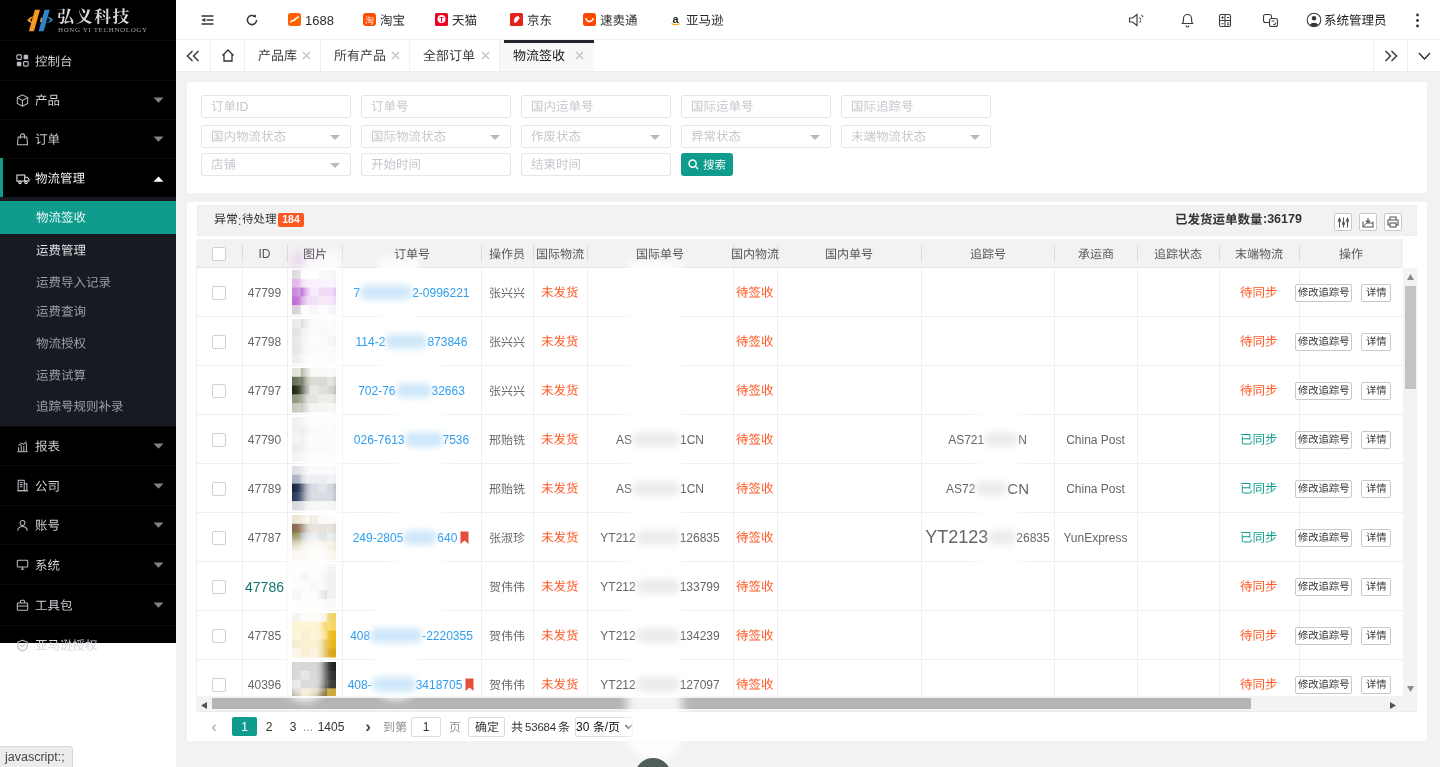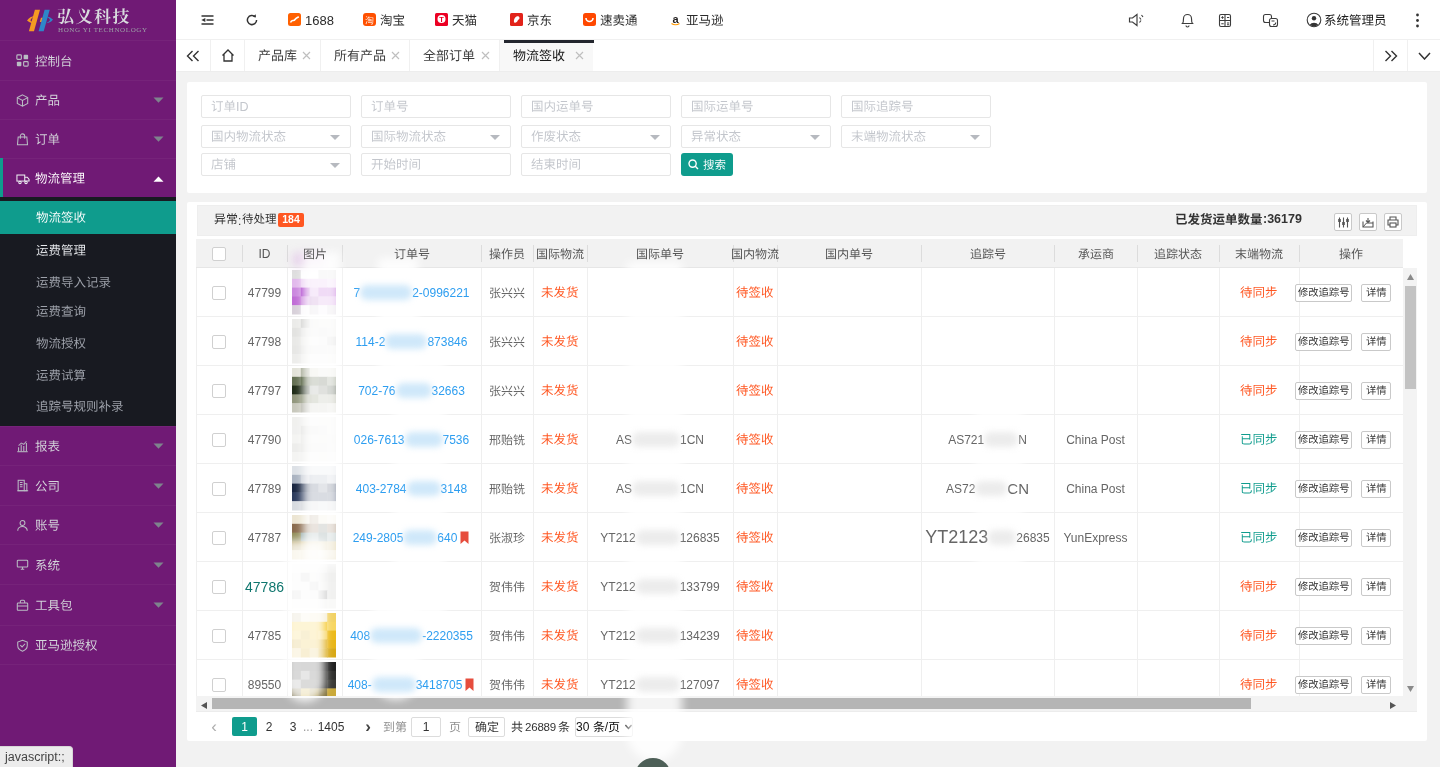--- a/index.html
+++ b/index.html
@@ -131,21 +131,21 @@
         <path id="gR4F1F" d="M116 168V141H67V127H116V105H72V91H116V68H61V54H116V-16H130V54H174C173 28 171 18 168 15C167 14 165 13 163 13C160 13 155 13 148 14C150 10 151 5 152 1C159 0 165 0 169 1C174 1 177 3 179 6C184 11 186 25 189 62C189 64 189 68 189 68H130V91H178V105H130V127H184V141H130V168ZM55 167C44 137 27 107 8 87C11 84 15 76 16 73C23 79 28 87 34 95V-16H49V119C56 133 63 148 69 163Z"></path>
         <path id="gR5230" d="M128 151V30H142V151ZM168 165V7C168 4 167 3 163 3C160 3 149 3 137 3C140 -1 142 -8 143 -12C157 -12 168 -11 174 -9C180 -6 182 -2 182 7V165ZM12 8 16 -6C42 -1 80 6 116 13L115 27L73 19V50H113V64H73V85H59V64H19V50H59V16ZM24 88C29 90 36 91 99 97C101 92 104 88 106 84L117 92C111 103 98 122 87 135L76 129C81 123 86 115 91 109L40 104C48 115 56 128 63 142H117V155H14V142H46C40 127 31 115 28 111C25 106 22 103 19 102C21 98 23 91 24 88Z"></path>
         <path id="gR7B2C" d="M34 80C32 66 29 48 26 36H80C63 19 38 3 14 -4C17 -7 22 -13 24 -16C48 -7 74 10 91 30V-16H106V36H164C162 18 160 10 157 7C156 6 154 6 150 6C146 5 137 6 127 7C129 3 131 -3 131 -7C142 -8 152 -8 157 -7C162 -7 166 -6 169 -2C175 3 177 15 180 43C180 45 180 49 180 49H106V67H174V112H26V99H91V80ZM46 67H91V49H43ZM106 99H159V80H106ZM42 169C35 150 23 132 9 120C13 118 19 114 22 112C29 119 37 129 43 139H54C58 131 62 121 64 115L77 120C76 125 73 132 69 139H101V151H50C52 156 54 161 56 166ZM120 169C114 151 105 133 93 121C97 120 103 116 106 114C112 120 118 129 123 139H137C144 131 150 121 153 115L166 120C163 126 159 133 153 139H189V151H129C131 156 133 161 134 166Z"></path>
         <path id="gR9875" d="M93 92V56C93 35 84 11 10 -4C13 -7 17 -13 19 -16C97 1 108 29 108 56V92ZM109 22C132 11 162 -5 177 -17L186 -5C171 6 141 22 118 32ZM34 119V26H50V105H152V26H168V119H96C99 126 103 135 107 143H187V157H15V143H90C87 135 84 126 81 119Z"></path>
         <path id="gR786E" d="M110 169C102 144 87 121 70 106C72 103 77 97 79 94C82 97 85 101 89 105V64C89 41 86 12 67 -8C70 -10 76 -14 79 -16C92 -3 98 15 100 33H129V-9H142V33H171V2C171 0 170 -1 168 -1C166 -1 158 -1 149 -1C151 -5 152 -11 153 -14C165 -14 174 -14 179 -12C184 -10 185 -6 185 2V117H149C156 126 163 136 168 145L158 152L156 151H118C120 156 122 161 124 165ZM129 46H102C102 52 103 58 103 64V70H129ZM142 46V70H171V46ZM129 82H103V104H129ZM142 82V104H171V82ZM99 117H98C103 124 108 131 112 139H148C143 131 138 123 133 117ZM11 157V144H35C30 113 21 85 7 66C9 62 13 53 14 49C18 54 21 60 24 66V-7H37V9H72V96H37C42 111 46 127 49 144H79V157ZM37 82H59V23H37Z"></path>
         <path id="gR5B9A" d="M45 76C41 39 30 11 7 -7C11 -9 17 -14 19 -17C33 -5 42 10 49 29C68 -6 98 -13 140 -13H186C187 -8 190 -1 192 2C182 2 148 2 140 2C129 2 118 3 108 5V45H167V59H108V92H159V106H42V92H92V9C76 15 63 27 55 48C57 56 59 65 60 74ZM85 165C89 159 92 152 94 145H16V102H31V131H168V102H184V145H112C110 152 104 162 100 169Z"></path>
         <path id="gR5171" d="M117 30C136 16 161 -4 173 -16L187 -7C174 5 149 24 131 38ZM66 37C55 22 32 5 12 -6C16 -8 21 -13 24 -16C44 -5 67 14 81 31ZM18 126V111H56V64H10V49H191V64H144V111H184V126H144V166H129V126H71V166H56V126ZM71 64V111H129V64Z"></path>
         <path id="gR6761" d="M60 36C50 24 32 10 19 2C22 0 27 -5 29 -9C43 0 61 17 72 31ZM126 29C140 18 156 1 164 -9L175 -1C167 10 150 26 137 37ZM133 137C125 126 114 117 100 110C88 117 77 126 69 136L70 137ZM76 168C65 150 45 129 15 115C18 113 23 108 26 104C38 111 49 118 59 127C67 117 76 109 86 102C62 91 34 84 7 80C10 76 13 70 14 66C44 71 74 80 100 94C124 81 153 72 184 68C186 72 190 78 193 81C164 85 137 92 115 102C132 113 147 127 156 144L146 150L144 150H81C85 155 89 160 92 165ZM92 79V57H29V44H92V1C92 -2 91 -2 89 -2C87 -2 79 -2 71 -2C73 -6 75 -11 76 -15C88 -15 95 -15 101 -13C106 -11 107 -7 107 1V44H170V57H107V79Z"></path>
       </defs>
     </svg>
-<div style="position:absolute;left:0;top:0;width:176px;height:767px;background:#701a75">
+<div style="position:absolute;left:0;top:0;width:176px;height:643px;background:#000000">
 <div style="position:absolute;left:25px;top:8px;width:30px;height:25px;">
         <svg width="30" height="25" viewBox="0 0 32 27">
 <path d="M10.5 2 L16 2 L9.5 25 L4 25 Z" fill="#f59a23"></path>
 <path d="M16.5 2 L22 2 L15.5 25 L10 25 Z" fill="#fff" opacity="0"></path>
 <path d="M17 10.5 L21.5 10.5 L20.3 15 L15.8 15 Z" fill="#f59a23"></path>
 <path d="M16.3 2 L21.8 2 L15.3 25 L9.8 25 Z" fill="#2e86c9" opacity="0"></path>
 <path d="M21 2 L26.5 2 L20 25 L14.5 25 Z" fill="#2e86c9"></path>
 <path d="M2 13.5 Q5 9.5 10.5 8.5 Q6.5 11 5.5 13.2 Q7 15.5 10 16.5 Q4.5 16.2 2 13.5 Z" fill="#f59a23"></path>
 <path d="M30 12.5 Q27 9.5 22.5 9 Q26 11 27 13 Q25.8 15.2 22.5 16.5 Q28 16 30 12.5 Z" fill="#2e86c9"></path>
 </svg>
@@ -1486,25 +1486,20 @@
           <rect x="17.6" y="26.4" width="9.3" height="9.3" fill="#2e3d5e"></rect>
           <rect x="26.4" y="26.4" width="9.3" height="9.3" fill="#2e3d5e"></rect>
           <rect x="35.2" y="26.4" width="9.3" height="9.3" fill="#2e3d5e"></rect>
           <rect x="0.0" y="35.2" width="9.3" height="9.3" fill="#d7dbe0"></rect>
           <rect x="8.8" y="35.2" width="9.3" height="9.3" fill="#d0d3d8"></rect>
           <rect x="17.6" y="35.2" width="9.3" height="9.3" fill="#d0d3d8"></rect>
           <rect x="26.4" y="35.2" width="9.3" height="9.3" fill="#d8dce1"></rect>
           <rect x="35.2" y="35.2" width="9.3" height="9.3" fill="#d0d3d8"></rect>
         </svg>
       </div>
-<div style="position:absolute;left:155px;top:196px;width:139px;height:49px;display:flex;align-items:center;justify-content:center;z-index:3;">
-        <span style="font-size:12px;color:#2e9ef0;white-space:nowrap">403-2784</span>
-        <span class="smu" style="display:inline-block;width:34px;height:15px;background:#cfe8fa"></span>
-        <span style="font-size:12px;color:#2e9ef0;white-space:nowrap">3148</span>
-      </div>
 <div style="position:absolute;left:294px;top:196px;width:52px;height:49px;display:flex;align-items:center;justify-content:center;z-index:3;">
         <svg class="ct" width="36" height="12" viewBox="0 0 36 12" style="fill:#666;">
           <g transform="translate(0,10.32) scale(0.06,-0.06)">
             <use href="#gR90A2" x="0"></use>
             <use href="#gR8D3B" x="200"></use>
             <use href="#gR94E3" x="400"></use>
           </g>
         </svg>
       </div>
 <div style="position:absolute;left:346px;top:196px;width:54px;height:49px;display:flex;align-items:center;justify-content:center;z-index:3;">
@@ -1881,21 +1876,21 @@
               <use href="#gR60C5" x="200"></use>
             </g>
           </svg>
         </span>
       </div>
 <div style="position:absolute;left:9px;top:392px;width:1207px;height:49px;border-bottom:1px solid #efefef;"></div>
 <div style="position:absolute;left:9px;top:392px;width:46px;height:49px;display:flex;align-items:center;justify-content:center;">
         <span style="display:inline-block;width:14px;height:14px;border:1px solid #d0d0d0;border-radius:2px;background:#fff"></span>
       </div>
 <div style="position:absolute;left:55px;top:392px;width:45px;height:49px;display:flex;align-items:center;justify-content:center;z-index:3;">
-        <span style="font-size:12px;color:#666">89550</span>
+        <span style="font-size:12px;color:#666">40396</span>
       </div>
 <div class="thumb" style="left:105px;top:394px">
         <svg width="44" height="45" viewBox="0 0 44 45">
           <rect x="0.0" y="0.0" width="9.3" height="9.3" fill="#292928"></rect>
           <rect x="8.8" y="0.0" width="9.3" height="9.3" fill="#242424"></rect>
           <rect x="17.6" y="0.0" width="9.3" height="9.3" fill="#242424"></rect>
           <rect x="26.4" y="0.0" width="9.3" height="9.3" fill="#242424"></rect>
           <rect x="35.2" y="0.0" width="9.3" height="9.3" fill="#202020"></rect>
           <rect x="0.0" y="8.8" width="9.3" height="9.3" fill="#2e2e2c"></rect>
           <rect x="8.8" y="8.8" width="9.3" height="9.3" fill="#7b7b79"></rect>
@@ -2077,21 +2072,21 @@
           <use href="#gR5B9A" x="200"></use>
         </g>
       </svg>
     </div>
 <div style="position:absolute;left:511px;top:720.5px;display:flex;align-items:center;gap:2px;">
       <svg class="ct" width="12" height="12" viewBox="0 0 12 12" style="fill:#333;">
         <g transform="translate(0,10.32) scale(0.06,-0.06)">
           <use href="#gR5171" x="0"></use>
         </g>
       </svg>
-      <span style="font-size:11.5px;color:#333;line-height:12px;letter-spacing:-0.2px">26889</span>
+      <span style="font-size:11.5px;color:#333;line-height:12px;letter-spacing:-0.2px">53684</span>
       <svg class="ct" width="12" height="12" viewBox="0 0 12 12" style="fill:#333;">
         <g transform="translate(0,10.32) scale(0.06,-0.06)">
           <use href="#gR6761" x="0"></use>
         </g>
       </svg>
     </div>
 <div style="position:absolute;left:575px;top:717px;width:58px;height:20px;display:flex;align-items:center;justify-content:center;background:#fff;border:1px solid #dcdcdc;border-radius:2px;">
       <span style="font-size:12px;color:#111;line-height:12px">30&nbsp;</span>
       <svg class="ct" width="12" height="12" viewBox="0 0 12 12" style="fill:#111;">
         <g transform="translate(0,10.32) scale(0.06,-0.06)">

